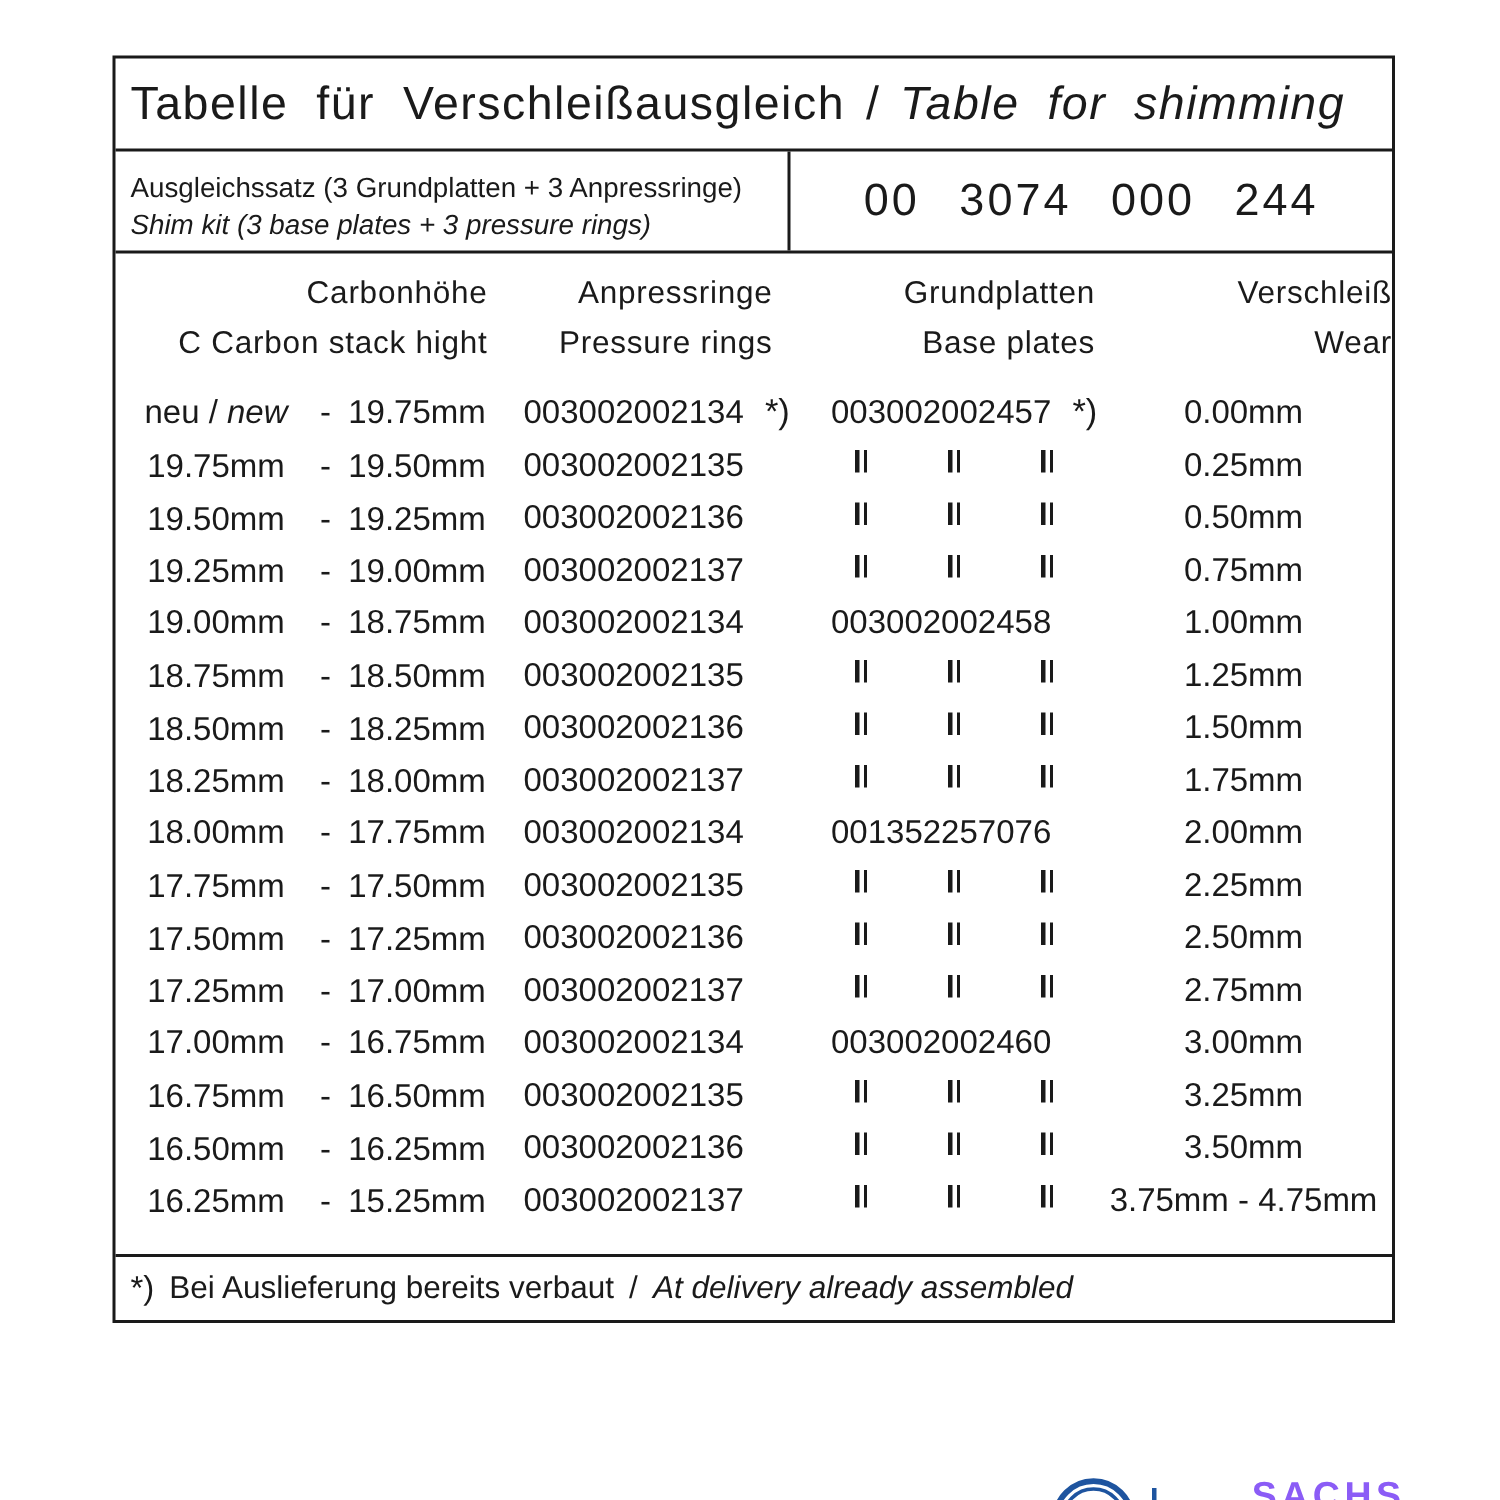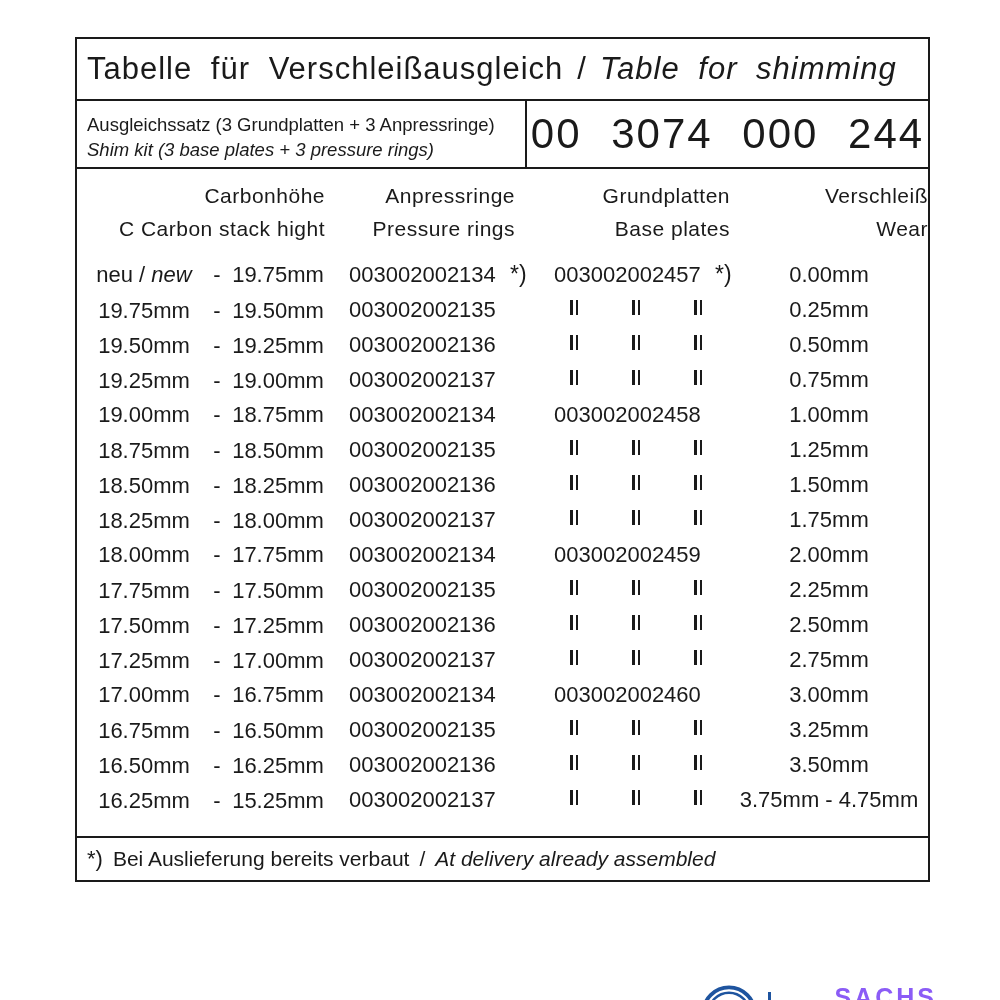--- a/index.html
+++ b/index.html
@@ -28,21 +28,21 @@
   .sub-left{
     flex:0 0 448px;padding:7px 0 0 10px;box-sizing:border-box;
     display:flex;flex-direction:column;justify-content:center;gap:3px;
   }
   .sub-left .s-de{font-size:18.5px;white-space:nowrap;}
   .sub-left .s-en{font-size:18.5px;font-style:italic;white-space:nowrap;}
   .sub-right{
     flex:1;border-left:2.5px solid #1a1a1a;box-sizing:border-box;
     display:flex;align-items:center;justify-content:center;
   }
-  .part-number{font-size:42px;letter-spacing:2px;word-spacing:16px;white-space:nowrap;}
+  .part-number{font-size:30px;letter-spacing:2px;word-spacing:16px;white-space:nowrap;}
   
   .table-area{flex:1;display:flex;flex-direction:column;padding-top:10px;box-sizing:border-box;}
   .grid{
     display:grid;grid-template-columns:240px 190px 215px 1fr;
     padding-left:8px;box-sizing:border-box;
   }
   .thead-line{height:33px;line-height:33px;}
   .thead-line .hc{text-align:right;font-size:21px;letter-spacing:0.5px;}
   .thead-line.en .hc{}
   .tbody{margin-top:12px;}
@@ -340,21 +340,21 @@
     <div class="c1">
       <span class="from"><span class="fde">18.00mm</span><span class="fsep"></span><span class="fen"></span></span>
       <span class="dash">-</span>
       <span class="to">17.75mm</span>
     </div>
     <div class="c2">
       <span class="num">003002002134</span>
       <span class="note"></span>
     </div>
     <div class="c3">
-      <span class="num">003002002459</span>
+      <span class="num">001352257076</span>
       <span class="note"></span>
     </div>
     <div class="c4">2.00mm</div>
   </div>
 
   <div class="grid trow">
     <div class="c1">
       <span class="from"><span class="fde">17.75mm</span><span class="fsep"></span><span class="fen"></span></span>
       <span class="dash">-</span>
       <span class="to">17.50mm</span>

